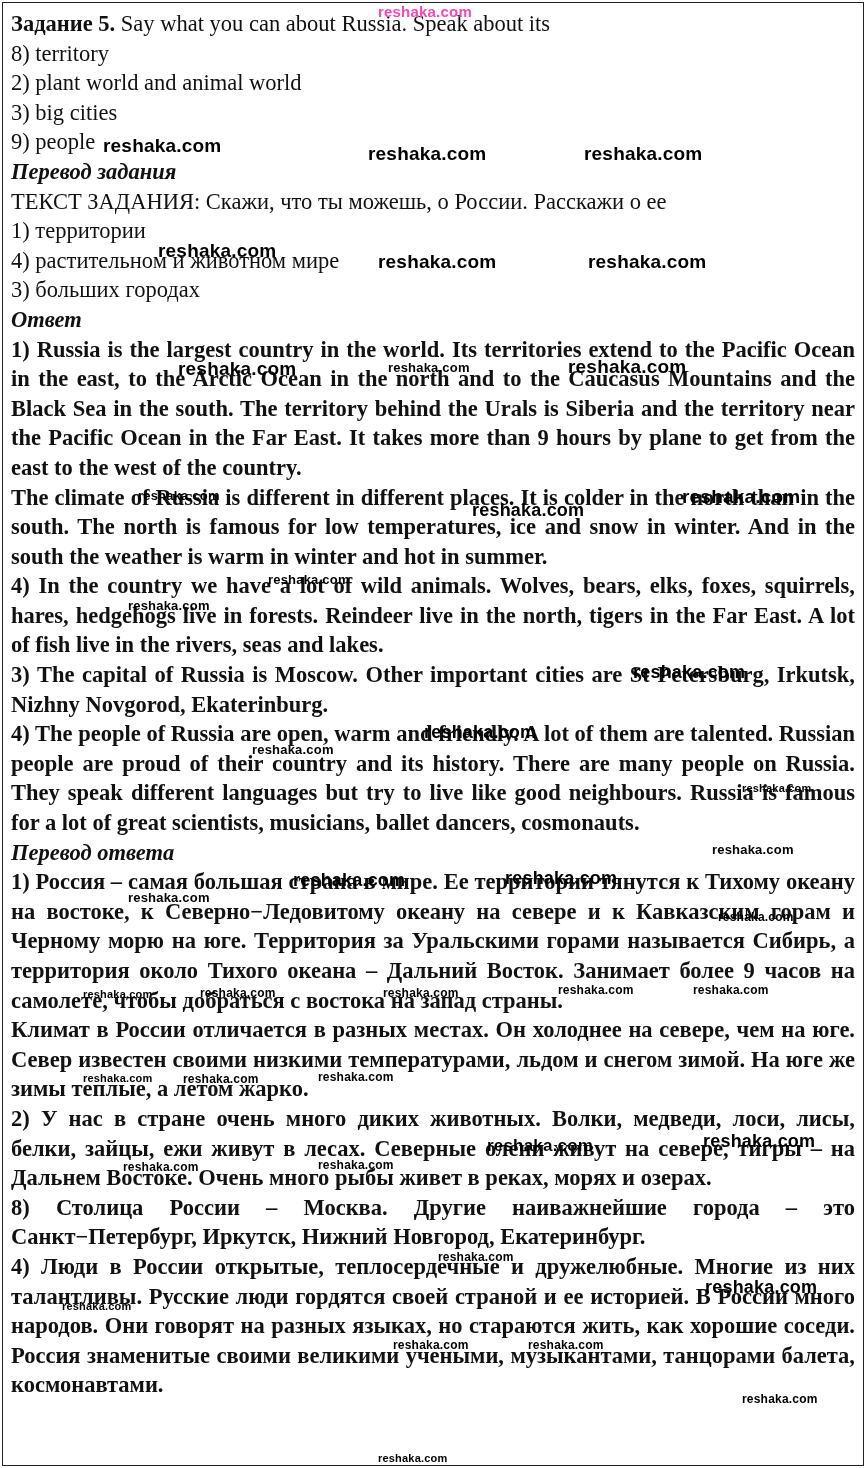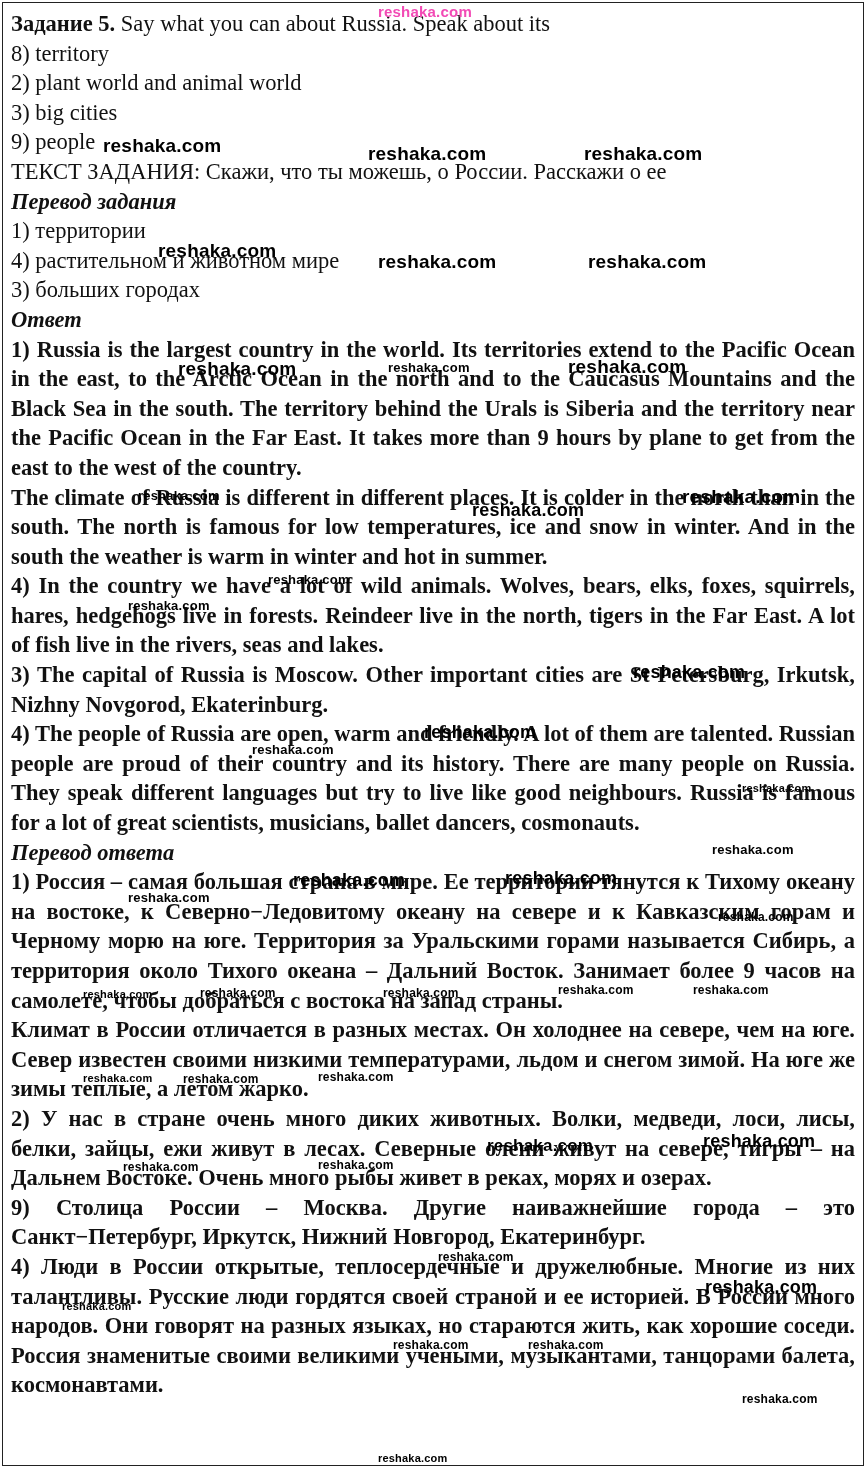--- a/index.html
+++ b/index.html
@@ -23,40 +23,40 @@
 
   <div class="line">
     <span class="bold">Задание 5.</span><span> Say what you can about Russia. Speak about its</span>
   </div>
 
   <div class="line">8) territory</div>
   <div class="line">2) plant world and animal world</div>
   <div class="line">3) big cities</div>
   <div class="line">9) people</div>
 
+  <div class="line heading">Перевод задания</div>
   <div class="line">ТЕКСТ ЗАДАНИЯ: Скажи, что ты можешь, о России. Расскажи о ее</div>
-  <div class="line heading">Перевод задания</div>
   <div class="line">1) территории</div>
   <div class="line">4) растительном и животном мире</div>
   <div class="line">3) больших городах</div>
 
   <div class="line heading">Ответ</div>
 
   <p class="para">1) Russia is the largest country in the world. Its territories extend to the Pacific Ocean in the east, to the Arctic Ocean in the north and to the Caucasus Mountains and the Black Sea in the south. The territory behind the Urals is Siberia and the territory near the Pacific Ocean in the Far East. It takes more than 9 hours by plane to get from the east to the west of the country.</p>
   <p class="para">The climate of Russia is different in different places. It is colder in the north than in the south. The north is famous for low temperatures, ice and snow in winter. And in the south the weather is warm in winter and hot in summer.</p>
   <p class="para">4) In the country we have a lot of wild animals. Wolves, bears, elks, foxes, squirrels, hares, hedgehogs live in forests. Reindeer live in the north, tigers in the Far East. A lot of fish live in the rivers, seas and lakes.</p>
   <p class="para">3) The capital of Russia is Moscow. Other important cities are St Petersburg, Irkutsk, Nizhny Novgorod, Ekaterinburg.</p>
   <p class="para">4) The people of Russia are open, warm and friendly. A lot of them are talented. Russian people are proud of their country and its history. There are many people on Russia. They speak different languages but try to live like good neighbours. Russia is famous for a lot of great scientists, musicians, ballet dancers, cosmonauts.</p>
 
   <div class="line heading">Перевод ответа</div>
 
   <p class="para">1) Россия – самая большая страна в мире. Ее территории тянутся к Тихому океану на востоке, к Северно−Ледовитому океану на севере и к Кавказским горам и Черному морю на юге. Территория за Уральскими горами называется Сибирь, а территория около Тихого океана – Дальний Восток. Занимает более 9 часов на самолете, чтобы добраться с востока на запад страны.</p>
   <p class="para">Климат в России отличается в разных местах. Он холоднее на севере, чем на юге. Север известен своими низкими температурами, льдом и снегом зимой. На юге же зимы теплые, а летом жарко.</p>
   <p class="para">2) У нас в стране очень много диких животных. Волки, медведи, лоси, лисы, белки, зайцы, ежи живут в лесах. Северные олени живут на севере, тигры – на Дальнем Востоке. Очень много рыбы живет в реках, морях и озерах.</p>
-  <p class="para">9) Столица России – Москва. Другие наиважнейшие города – это Санкт−Петербург, Иркутск, Нижний Новгород, Екатеринбург.</p>
+  <p class="para">8) Столица России – Москва. Другие наиважнейшие города – это Санкт−Петербург, Иркутск, Нижний Новгород, Екатеринбург.</p>
   <p class="para">4) Люди в России открытые, теплосердечные и дружелюбные. Многие из них талантливы. Русские люди гордятся своей страной и ее историей. В России много народов. Они говорят на разных языках, но стараются жить, как хорошие соседи. Россия знаменитые своими великими учеными, музыкантами, танцорами балета, космонавтами.</p>
 
 </div>
 
 <div class="wm-layer">
     <span class="wm" style="left: 378px; top: 3px; font-size: 15px; color: rgb(242, 74, 181);">reshaka.com</span>
     <span class="wm" style="left: 103px; top: 135px; font-size: 19px;">reshaka.com</span>
     <span class="wm" style="left: 368px; top: 143px; font-size: 19px;">reshaka.com</span>
     <span class="wm" style="left: 584px; top: 143px; font-size: 19px;">reshaka.com</span>
     <span class="wm" style="left: 158px; top: 240px; font-size: 19px;">reshaka.com</span>

